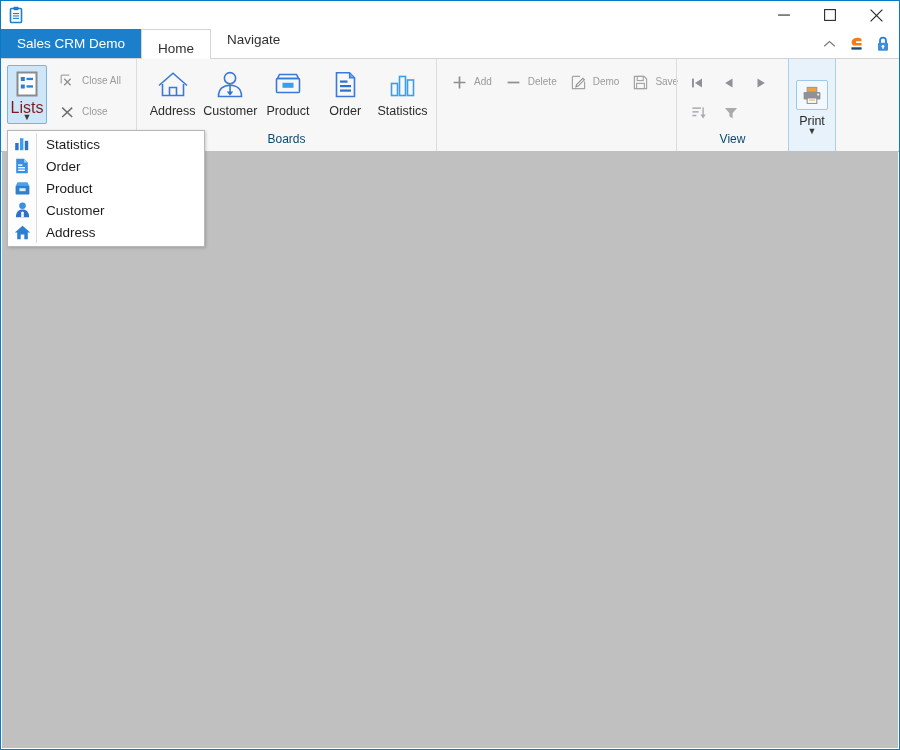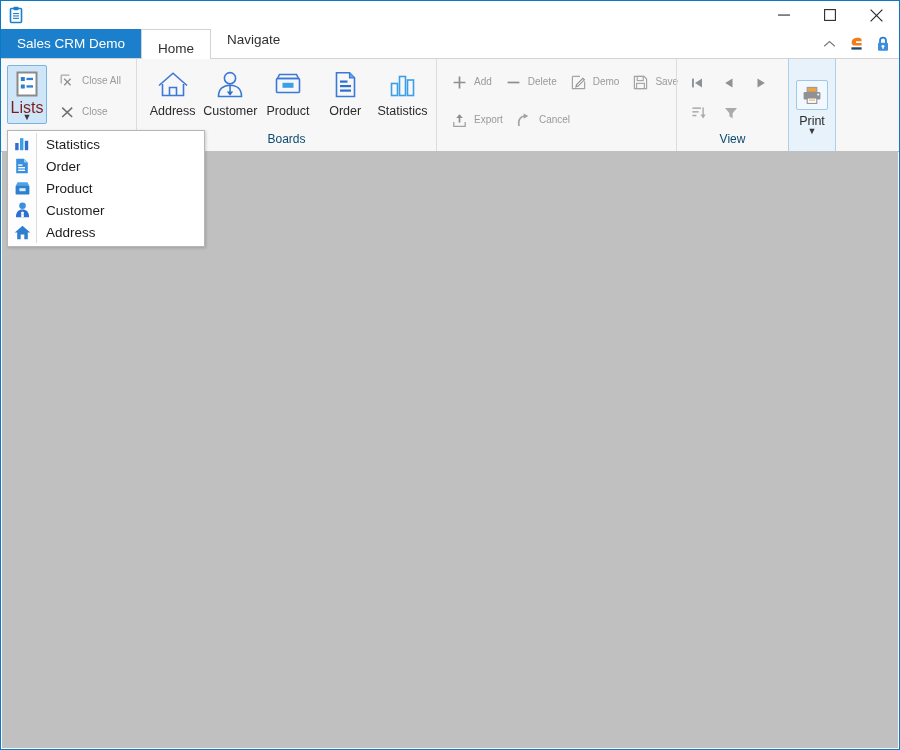--- a/index.html
+++ b/index.html
@@ -211,21 +211,21 @@
   }
   .board-btn .bd-label {
     font-size: 12.5px;
     color: #2b2b2b;
     margin-top: 4px;
     line-height: 14px;
     white-space: nowrap;
   }
 
   
-  .action-rows { display: flex; flex-direction: column; gap: 12px; }
+  .action-rows { display: flex; flex-direction: column; gap: 1px; }
   .action-row { display: flex; gap: 2px; }
 
   
   .view-rows { display: flex; flex-direction: column; gap: 2px; padding-top: 2px;}
   .view-row { display: flex; gap: 4px; }
   .nav-btn {
     width: 26px;
     height: 26px;
     display: flex;
     align-items: center;
@@ -518,44 +518,20 @@
 
             <div class="small-btn">
               <span class="sb-icon">
                 <svg width="15" height="15" viewBox="0 0 15 15">
                   <path d="M1.4 1.4 L11.0 1.4 L13.6 4.0 L13.6 13.6 L1.4 13.6 Z" fill="none" stroke="#a3a3a3" stroke-width="1.2"></path>
                   <rect x="4.2" y="1.4" width="6" height="4.2" fill="none" stroke="#a3a3a3" stroke-width="1.1"></rect>
                   <rect x="3.6" y="8.4" width="7.8" height="5.2" fill="none" stroke="#a3a3a3" stroke-width="1.1"></rect>
                 </svg>
               </span>
               <span class="sb-label">Save</span>
-            </div>
-
-          </div>
-          <div class="action-row">
-
-            <div class="small-btn">
-              <span class="sb-icon">
-                <svg width="15" height="15" viewBox="0 0 15 15">
-                  <path d="M7.5 1.8 L7.5 9.6" stroke="#8e8e8e" stroke-width="1.7" fill="none"></path>
-                  <path d="M4.2 5.0 L7.5 1.6 L10.8 5.0 Z" fill="#8e8e8e"></path>
-                  <path d="M1.8 9.0 L1.8 13.4 L13.2 13.4 L13.2 9.0" stroke="#a3a3a3" stroke-width="1.3" fill="none"></path>
-                </svg>
-              </span>
-              <span class="sb-label">Export</span>
-            </div>
-
-            <div class="small-btn">
-              <span class="sb-icon">
-                <svg width="16" height="15" viewBox="0 0 16 15">
-                  <path d="M3.0 13.0 C1.6 7.0 4.5 3.0 9.5 3.0" stroke="#a3a3a3" stroke-width="1.6" fill="none"></path>
-                  <path d="M7.6 0.4 L12.4 3.1 L7.6 5.8 Z" fill="#a3a3a3"></path>
-                </svg>
-              </span>
-              <span class="sb-label">Cancel</span>
             </div>
 
           </div>
         </div>
       </div>
     </div>
 
     <div class="ribbon-group" style="width:112px;justify-content:space-between;">
       <div class="group-body" style="padding-left:6px; padding-top:8px;">
         <div class="view-rows">

